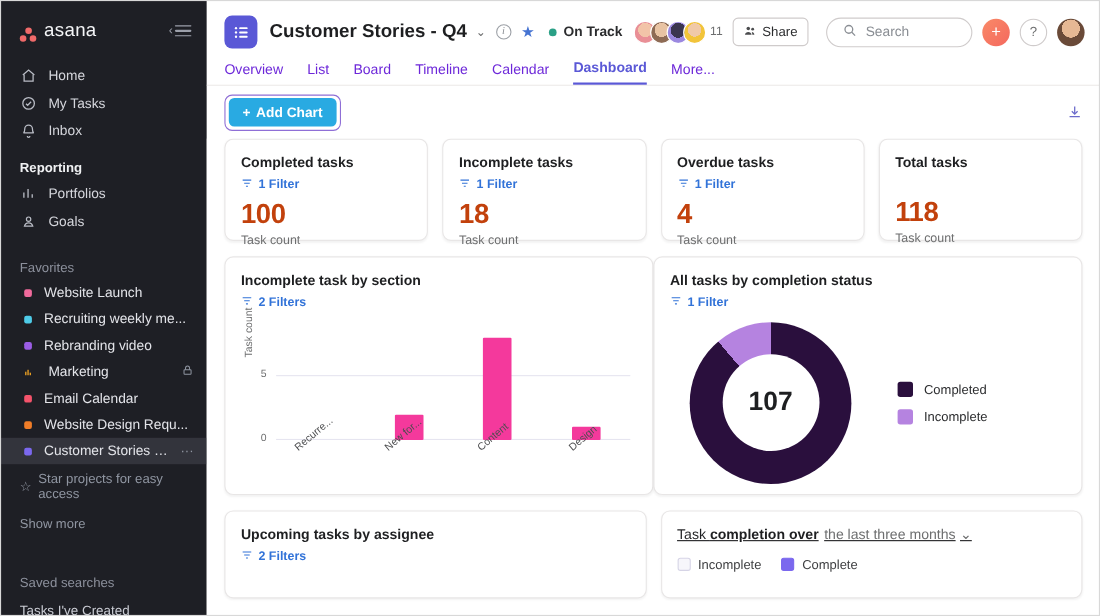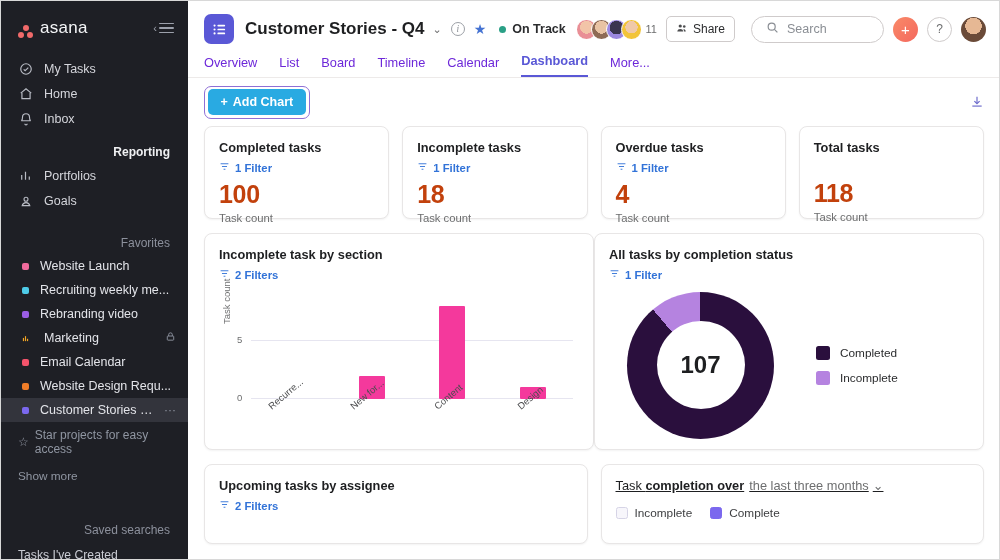--- a/index.html
+++ b/index.html
@@ -32,21 +32,21 @@
 
   .sb-nav { margin-top: 18px; }
   .sb-item {
     display: flex; align-items: center; gap: 11px;
     padding: 6px 18px; font-size: 12.5px; color: #d5d6dc; cursor: pointer; height: 25px;
   }
   .sb-ico { width: 15px; height: 15px; flex: 0 0 15px; display:flex; align-items:center; justify-content:center; color:#b9bcc5; }
   .sb-ico svg { display: block; }
   .sb-head {
     font-size: 12px; font-weight: 700; color: #f0f1f3;
-    padding: 7px 18px 4px; margin-top: 7px; text-align: right;
+    padding: 7px 18px 4px; margin-top: 7px;
   }
   .sb-head.muted { color: #8c909c; font-weight: 400; }
   .sb-dot { width: 7px; height: 7px; border-radius: 2px; flex: 0 0 7px; margin-left: 4px; }
   .fav-item { display: flex; align-items: center; gap: 11px; padding: 5px 12px 5px 18px; font-size: 12.5px; cursor: pointer; height: 24px; }
   .fav-item.active { background: #33343c; }
   .fav-label { flex: 1; white-space: nowrap; overflow: hidden; text-overflow: ellipsis; color:#e3e4e9; }
   .fav-right { color: #9096a2; font-size: 12px; }
   .sb-sub { font-size: 12px; color: #9096a2; padding: 6px 18px; display: flex; align-items: center; gap: 6px; cursor: pointer; }
   .sb-plain { font-size: 12.2px; color: #c9cbd3; padding: 7px 18px; cursor: pointer; }
 
@@ -177,34 +177,34 @@
             <span></span>
             <span></span>
           </span>
       </div>
     </div>
 
     <div class="sb-nav">
       <div class="sb-item">
         <span class="sb-ico">
           <svg width="14" height="14" viewBox="0 0 24 24" fill="none" stroke="#b9bcc5" stroke-width="2">
+              <path d="M3 10.5 12 3l9 7.5"></path>
+              <path d="M5 10v10h14V10"></path>
+            </svg>
+        </span>
+        <span>Home</span>
+      </div>
+      <div class="sb-item">
+        <span class="sb-ico">
+          <svg width="14" height="14" viewBox="0 0 24 24" fill="none" stroke="#b9bcc5" stroke-width="2">
               <circle cx="12" cy="12" r="9"></circle>
               <path d="M8 12.5l2.5 2.5L16 9.5"></path>
             </svg>
         </span>
         <span>My Tasks</span>
-      </div>
-      <div class="sb-item">
-        <span class="sb-ico">
-          <svg width="14" height="14" viewBox="0 0 24 24" fill="none" stroke="#b9bcc5" stroke-width="2">
-              <path d="M3 10.5 12 3l9 7.5"></path>
-              <path d="M5 10v10h14V10"></path>
-            </svg>
-        </span>
-        <span>Home</span>
       </div>
       <div class="sb-item">
         <span class="sb-ico">
           <svg width="14" height="14" viewBox="0 0 24 24" fill="none" stroke="#b9bcc5" stroke-width="2">
               <path d="M6 9a6 6 0 0112 0c0 5 2 6 2 6H4s2-1 2-6z"></path>
               <path d="M10 20a2 2 0 004 0"></path>
             </svg>
         </span>
         <span>Inbox</span>
       </div>

